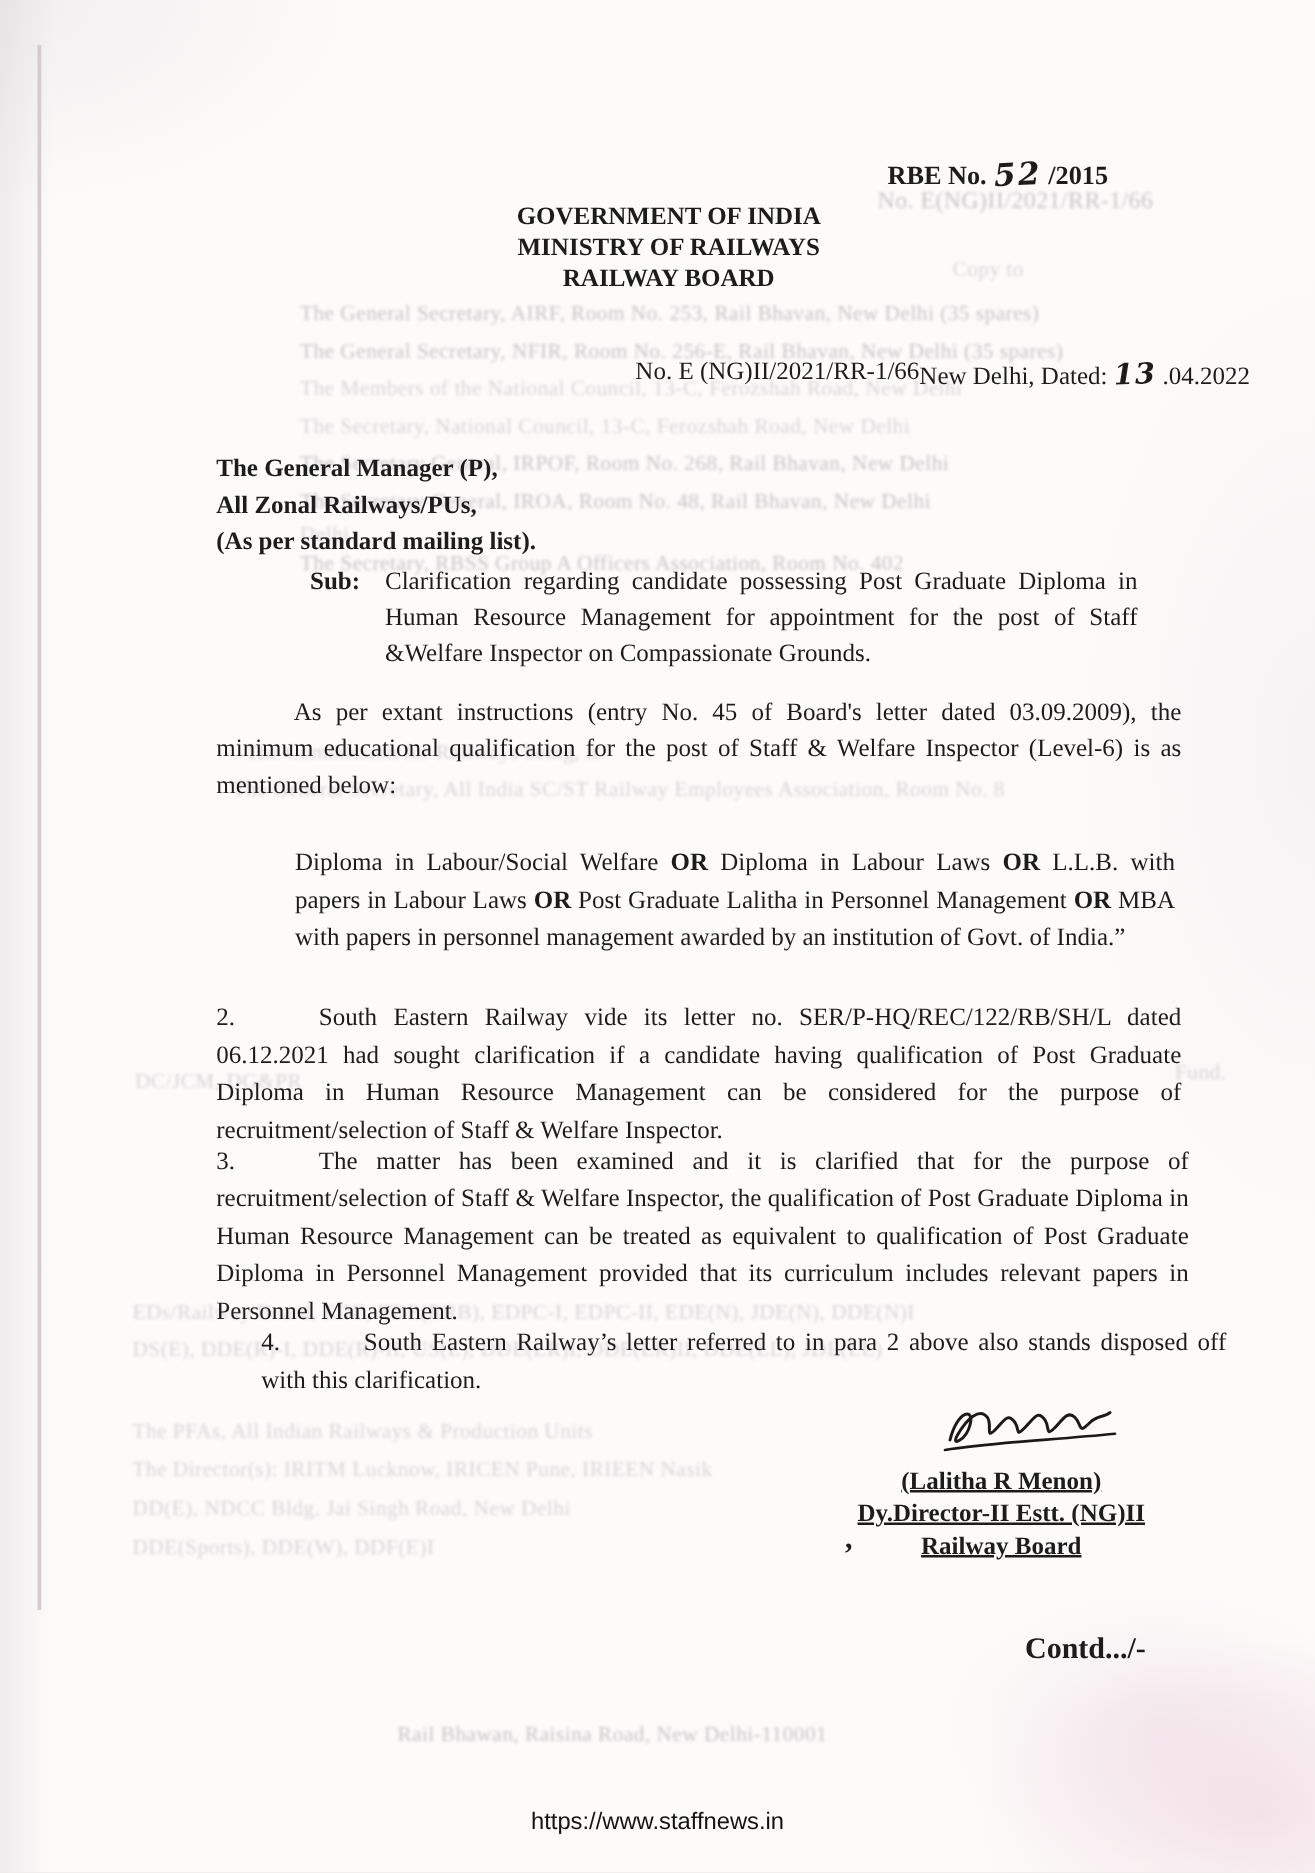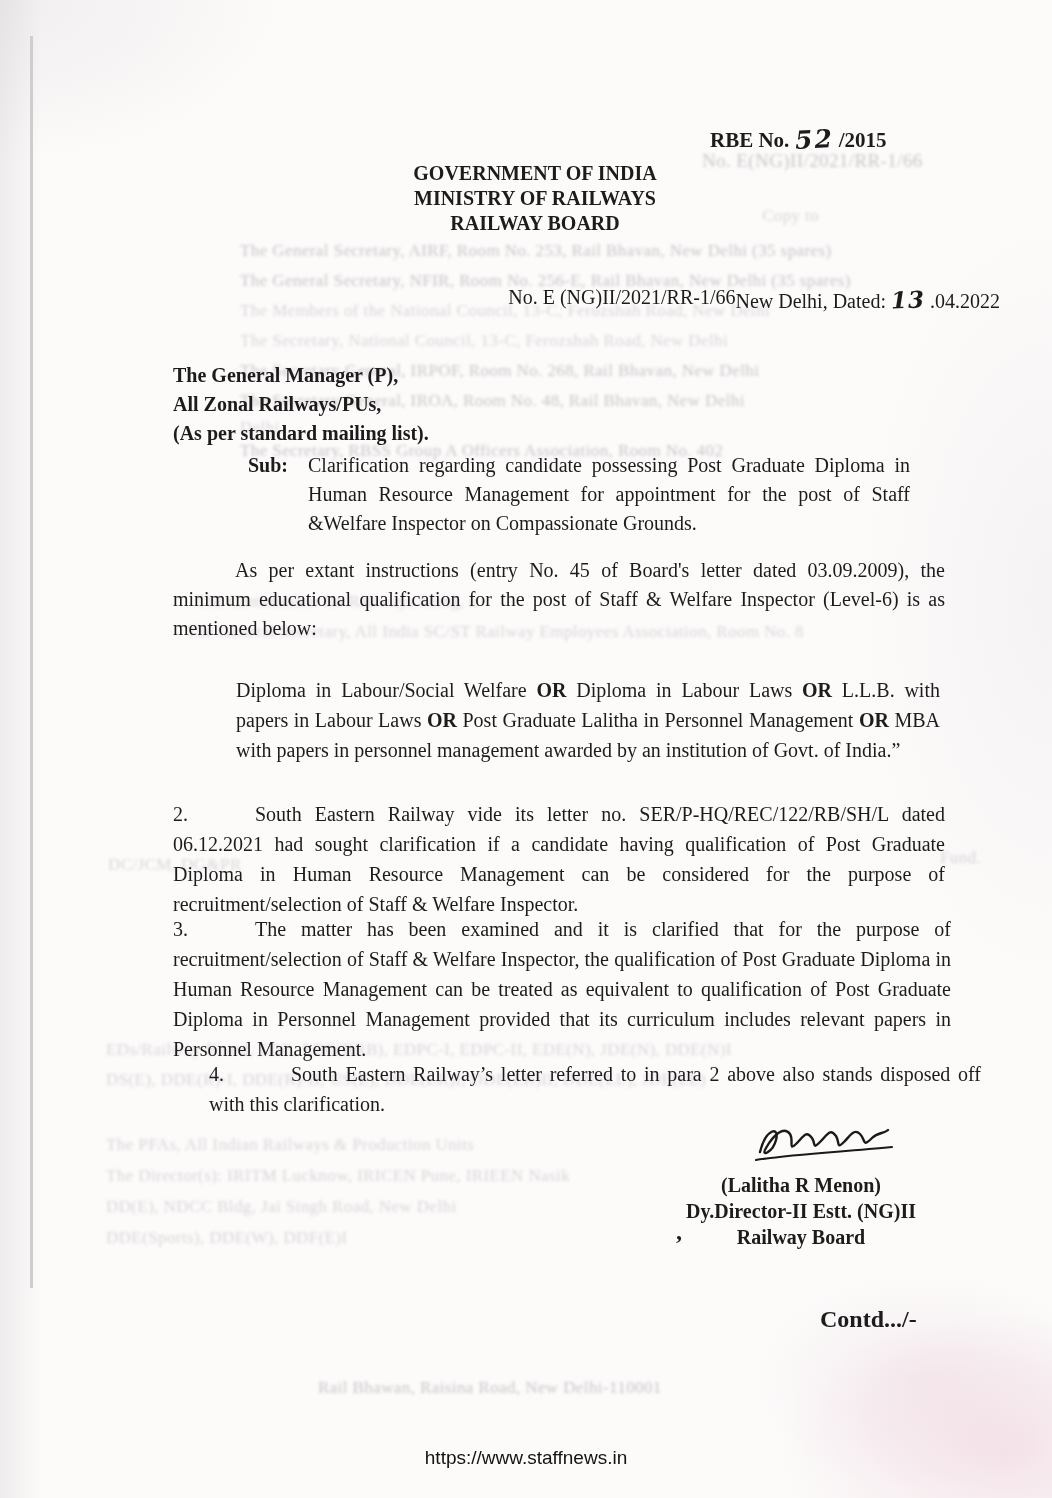--- a/index.html
+++ b/index.html
@@ -47,21 +47,21 @@
   .para{font-size:20px;line-height:30px;text-align:justify;}
   .p1{top:556px;left:173px;width:772px;line-height:29px;text-indent:62px;}
   .quote{top:645px;left:236px;width:704px;}
   .b{font-weight:bold;}
   .num{display:inline-block;width:82px;font-weight:normal;}
   .p2{top:799px;left:173px;width:772px;}
   .p3{top:914px;left:173px;width:778px;}
   .p4{top:1059px;left:173px;width:772px;margin-left:36px;}
   .sigblock{top:1118px;left:636px;width:330px;text-align:center;}
   .sigscript{height:52px;margin:0 0 2px 60px;}
-  .signame{font-weight:bold;font-size:20px;line-height:26px;}
+  .signame{font-weight:bold;font-size:20px;line-height:26px;text-decoration:underline;}
   .sigcomma{top:1218px;left:676px;font-weight:bold;font-size:24px;}
   .contd{top:1294px;left:820px;font-weight:bold;font-size:24px;margin-top:12px;}
   .watermark{top:1447px;left:0;width:1052px;text-align:center;font-family:"Liberation Sans","DejaVu Sans",sans-serif;font-size:19px;color:#131313;}
 </style>
 </head>
 <body>
 
 <div class="page">
 
   <div class="edge-line"></div>

